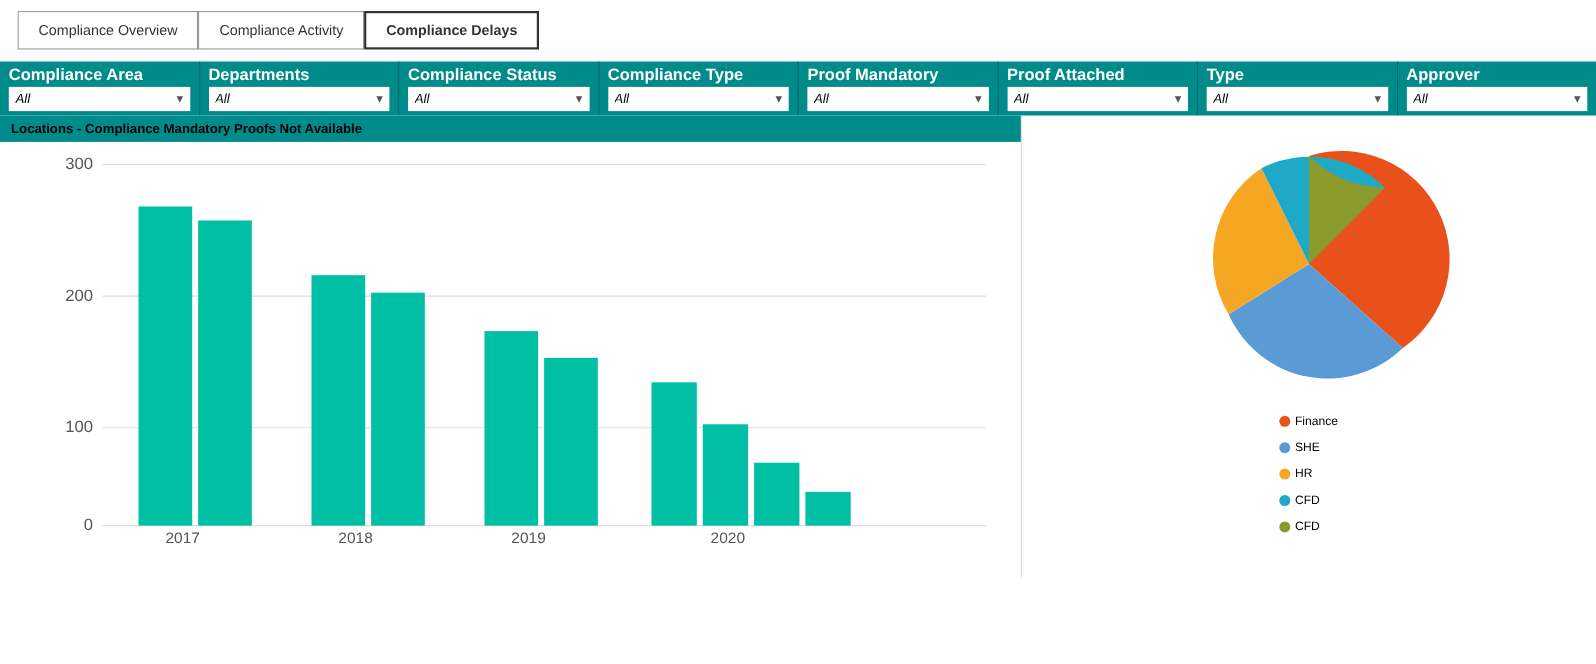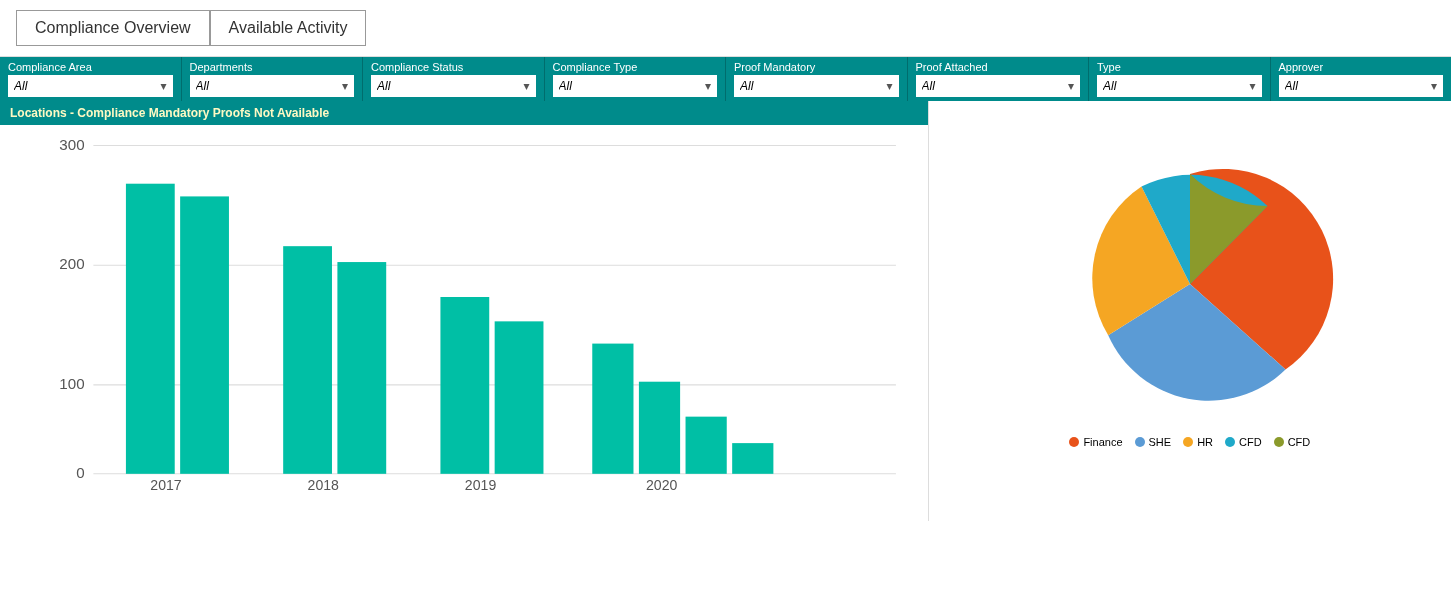--- a/index.html
+++ b/index.html
@@ -19,21 +19,21 @@
     }
     .header-nav {
       display: flex;
       gap: 0;
     }
     .nav-btn {
       border: 1px solid #999;
       background: #fff;
       padding: 8px 18px;
       cursor: pointer;
-      font-size: 16px;
+      font-size: 13px;
       color: #333;
       min-width: 120px;
       text-align: center;
     }
     .nav-btn.active {
       background: #fff;
       border: 2px solid #333;
       font-weight: 600;
     }
 
@@ -43,22 +43,22 @@
       padding: 0;
     }
     .filter-group {
       flex: 1;
       border-right: 1px solid #006d6d;
       padding: 4px 8px;
     }
     .filter-group:last-child { border-right: none; }
     .filter-label {
       color: #fff;
-      font-size: 11px;
-      font-weight: 400;
+      font-size: 15px;
+      font-weight: 700;
       display: block;
       margin-bottom: 2px;
     }
     .filter-select {
       width: 100%;
       background: #fff;
       border: none;
       padding: 4px 6px;
       font-size: 12px;
       cursor: pointer;
@@ -91,21 +91,21 @@
       position: relative;
       padding: 10px 10px 50px 50px;
     }
     .chart-right {
       flex: 1;
       position: relative;
       padding: 10px;
     }
     .chart-title {
       background: #008B8B;
-      color: #fef9c3;
+      color: #000000;
       font-size: 12px;
       font-weight: 600;
       padding: 5px 10px;
       margin: -10px -10px 10px -50px;
     }
     .chart-right .chart-title {
       margin: -10px -10px 10px -10px;
     }
 
     
@@ -127,40 +127,42 @@
       justify-content: center;
       height: calc(100% - 30px);
     }
     .pie-legend {
       display: flex;
       gap: 12px;
       flex-wrap: wrap;
       justify-content: center;
       margin-top: 12px;
       font-size: 11px;
+      flex-direction: column;
     }
     .legend-item {
       display: flex;
       align-items: center;
       gap: 4px;
     }
     .legend-dot {
       width: 10px;
       height: 10px;
       border-radius: 50%;
       display: inline-block;
     }
   </style>
 </head>
 <body>
 
 <div class="header">
   <div class="header-nav">
     <button class="nav-btn">Compliance Overview</button>
-    <button class="nav-btn">Available Activity</button>
+    <button class="nav-btn">Compliance Activity</button>
+    <button class="nav-btn active">Compliance Delays</button>
   </div>
 </div>
 
 <div class="filters-row">
 
   <div class="filter-group">
     <span class="filter-label">Compliance Area</span>
     <div class="select-wrapper">
       <select class="filter-select">
         <option>All</option>

